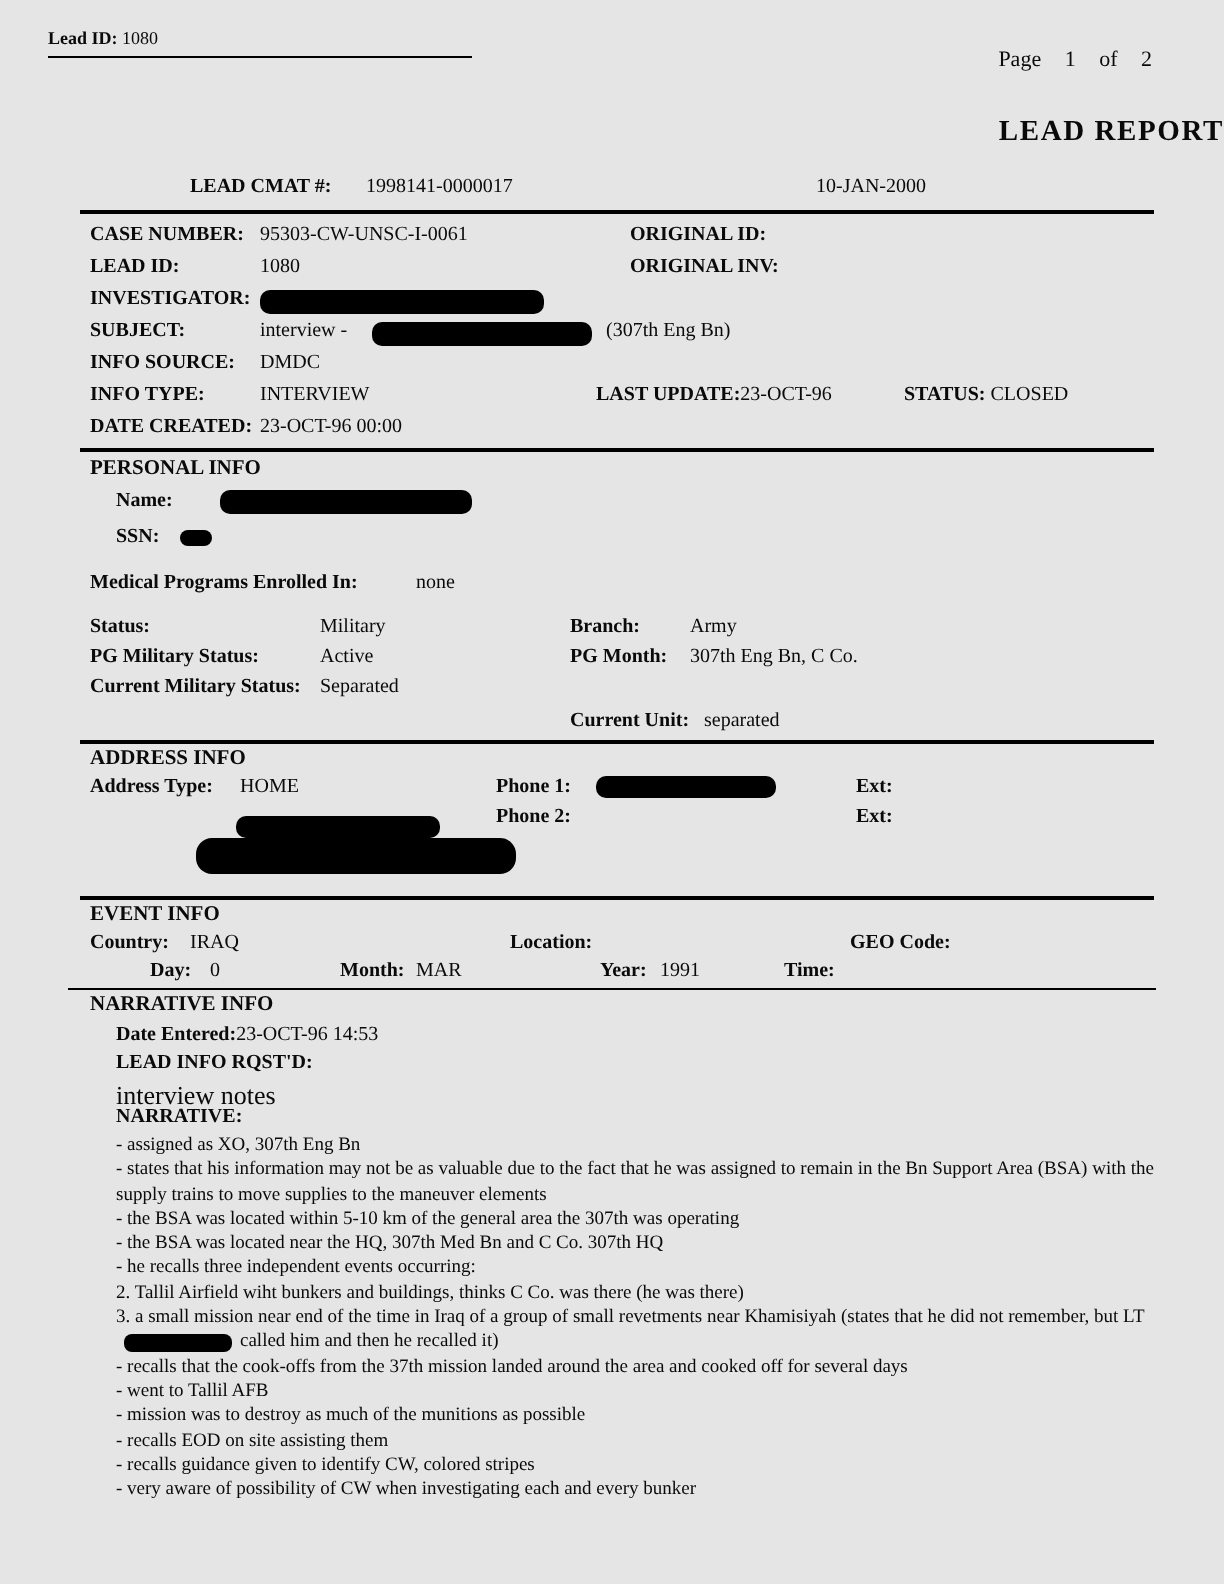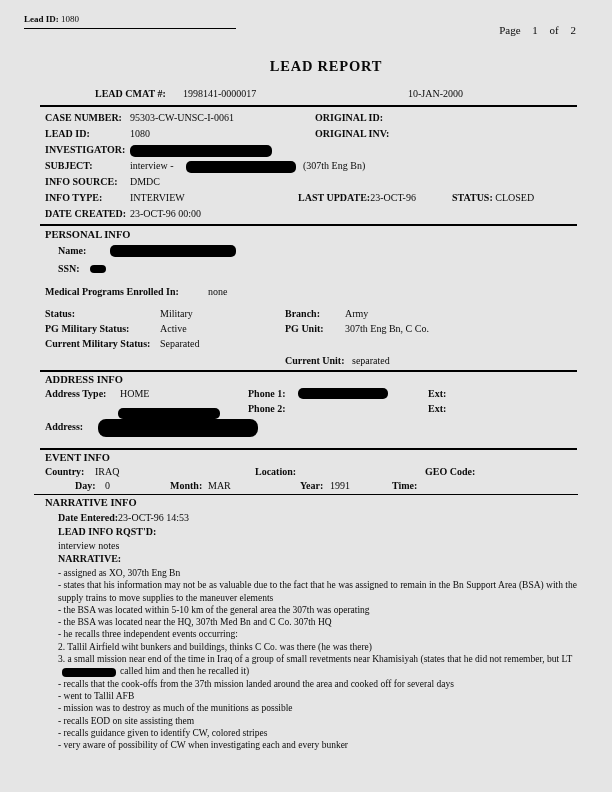--- a/index.html
+++ b/index.html
@@ -22,21 +22,21 @@
   .redact.abs{position:absolute;}
   .redact.inline{height:9px;border-radius:4px;margin:0 4px;}
   .leadid-box{
     position:absolute;top:14px;left:24px;width:212px;
     border-bottom:1px solid #000;padding-bottom:4px;
     font-size:9px;
   }
   .page-corner{position:absolute;top:24px;right:36px;font-size:11px;}
   .page-corner span{margin-left:9px;}
   .title{
-    position:absolute;top:58px;left:0;right:0;text-align:center;
+    position:absolute;top:58px;left:0;right:0;text-align:right;
     font-size:14.5px;font-weight:bold;letter-spacing:0.8px;padding-left:40px;
   }
   .narrative-block{
     position:absolute;top:567px;left:58px;width:524px;
     font-size:9.5px;line-height:12.3px;
   }
   .narrative-block .nline{margin:0;}
   .sec-title{font-weight:bold;font-size:10.5px;}
 </style>
 </head>
@@ -119,21 +119,21 @@
   </div>
   <div class="row" style="top:308px;">
     <span class="abs lbl" style="left:45px;">Status:</span>
     <span class="abs" style="left:160px;">Military</span>
     <span class="abs lbl" style="left:285px;">Branch:</span>
     <span class="abs" style="left:345px;">Army</span>
   </div>
   <div class="row" style="top:323px;">
     <span class="abs lbl" style="left:45px;">PG Military Status:</span>
     <span class="abs" style="left:160px;">Active</span>
-    <span class="abs lbl" style="left:285px;">PG Unit:</span>
+    <span class="abs lbl" style="left:285px;">PG Month:</span>
     <span class="abs" style="left:345px;">307th Eng Bn, C Co.</span>
   </div>
   <div class="row" style="top:338px;">
     <span class="abs lbl" style="left:45px;">Current Military Status:</span>
     <span class="abs" style="left:160px;">Separated</span>
   </div>
   <div class="row" style="top:355px;">
     <span class="abs lbl" style="left:285px;">Current Unit:</span>
     <span class="abs" style="left:352px;">separated</span>
   </div>
@@ -148,23 +148,20 @@
     <span class="abs" style="left:120px;">HOME</span>
     <span class="abs lbl" style="left:248px;">Phone 1:</span>
     <span class="redact abs" style="left:298px;top:0px;width:90px;height:11px;"></span>
     <span class="abs lbl" style="left:428px;">Ext:</span>
   </div>
   <div class="row" style="top:403px;">
     <span class="abs lbl" style="left:248px;">Phone 2:</span>
     <span class="abs lbl" style="left:428px;">Ext:</span>
   </div>
   <span class="redact abs" style="left:118px;top:408px;width:102px;height:11px;"></span>
-  <div class="row" style="top:421px;">
-    <span class="abs lbl" style="left:45px;">Address:</span>
-  </div>
   <span class="redact abs" style="left:98px;top:419px;width:160px;height:18px;border-radius:8px;"></span>
 
   <div class="divider" style="top:448px;"></div>
 
   <div class="row" style="top:452px;">
     <span class="abs sec-title" style="left:45px;">EVENT INFO</span>
   </div>
   <div class="row" style="top:466px;">
     <span class="abs lbl" style="left:45px;">Country:</span>
     <span class="abs" style="left:95px;">IRAQ</span>
@@ -186,21 +183,21 @@
   <div class="row" style="top:497px;">
     <span class="abs sec-title" style="left:45px;">NARRATIVE INFO</span>
   </div>
   <div class="row" style="top:512px;">
     <span class="abs" style="left:58px;"><span class="lbl">Date Entered:</span><span>23-OCT-96 14:53</span></span>
   </div>
   <div class="row" style="top:526px;">
     <span class="abs lbl" style="left:58px;">LEAD INFO RQST'D:</span>
   </div>
   <div class="row" style="top:540px;">
-    <span class="abs" style="left:58px;font-size:10px;">interview notes</span>
+    <span class="abs" style="left:58px;font-size:13px;">interview notes</span>
   </div>
   <div class="row" style="top:553px;">
     <span class="abs lbl" style="left:58px;">NARRATIVE:</span>
   </div>
 
   <div class="narrative-block">
     <p class="nline">- assigned as XO, 307th Eng Bn</p>
     <p class="nline">- states that his information may not be as valuable due to the fact that he was assigned to remain in the Bn Support Area (BSA) with the supply trains to move supplies to the maneuver elements</p>
     <p class="nline">- the BSA was located within 5-10 km of the general area the 307th was operating</p>
     <p class="nline">- the BSA was located near the HQ, 307th Med Bn and C Co. 307th HQ</p>

